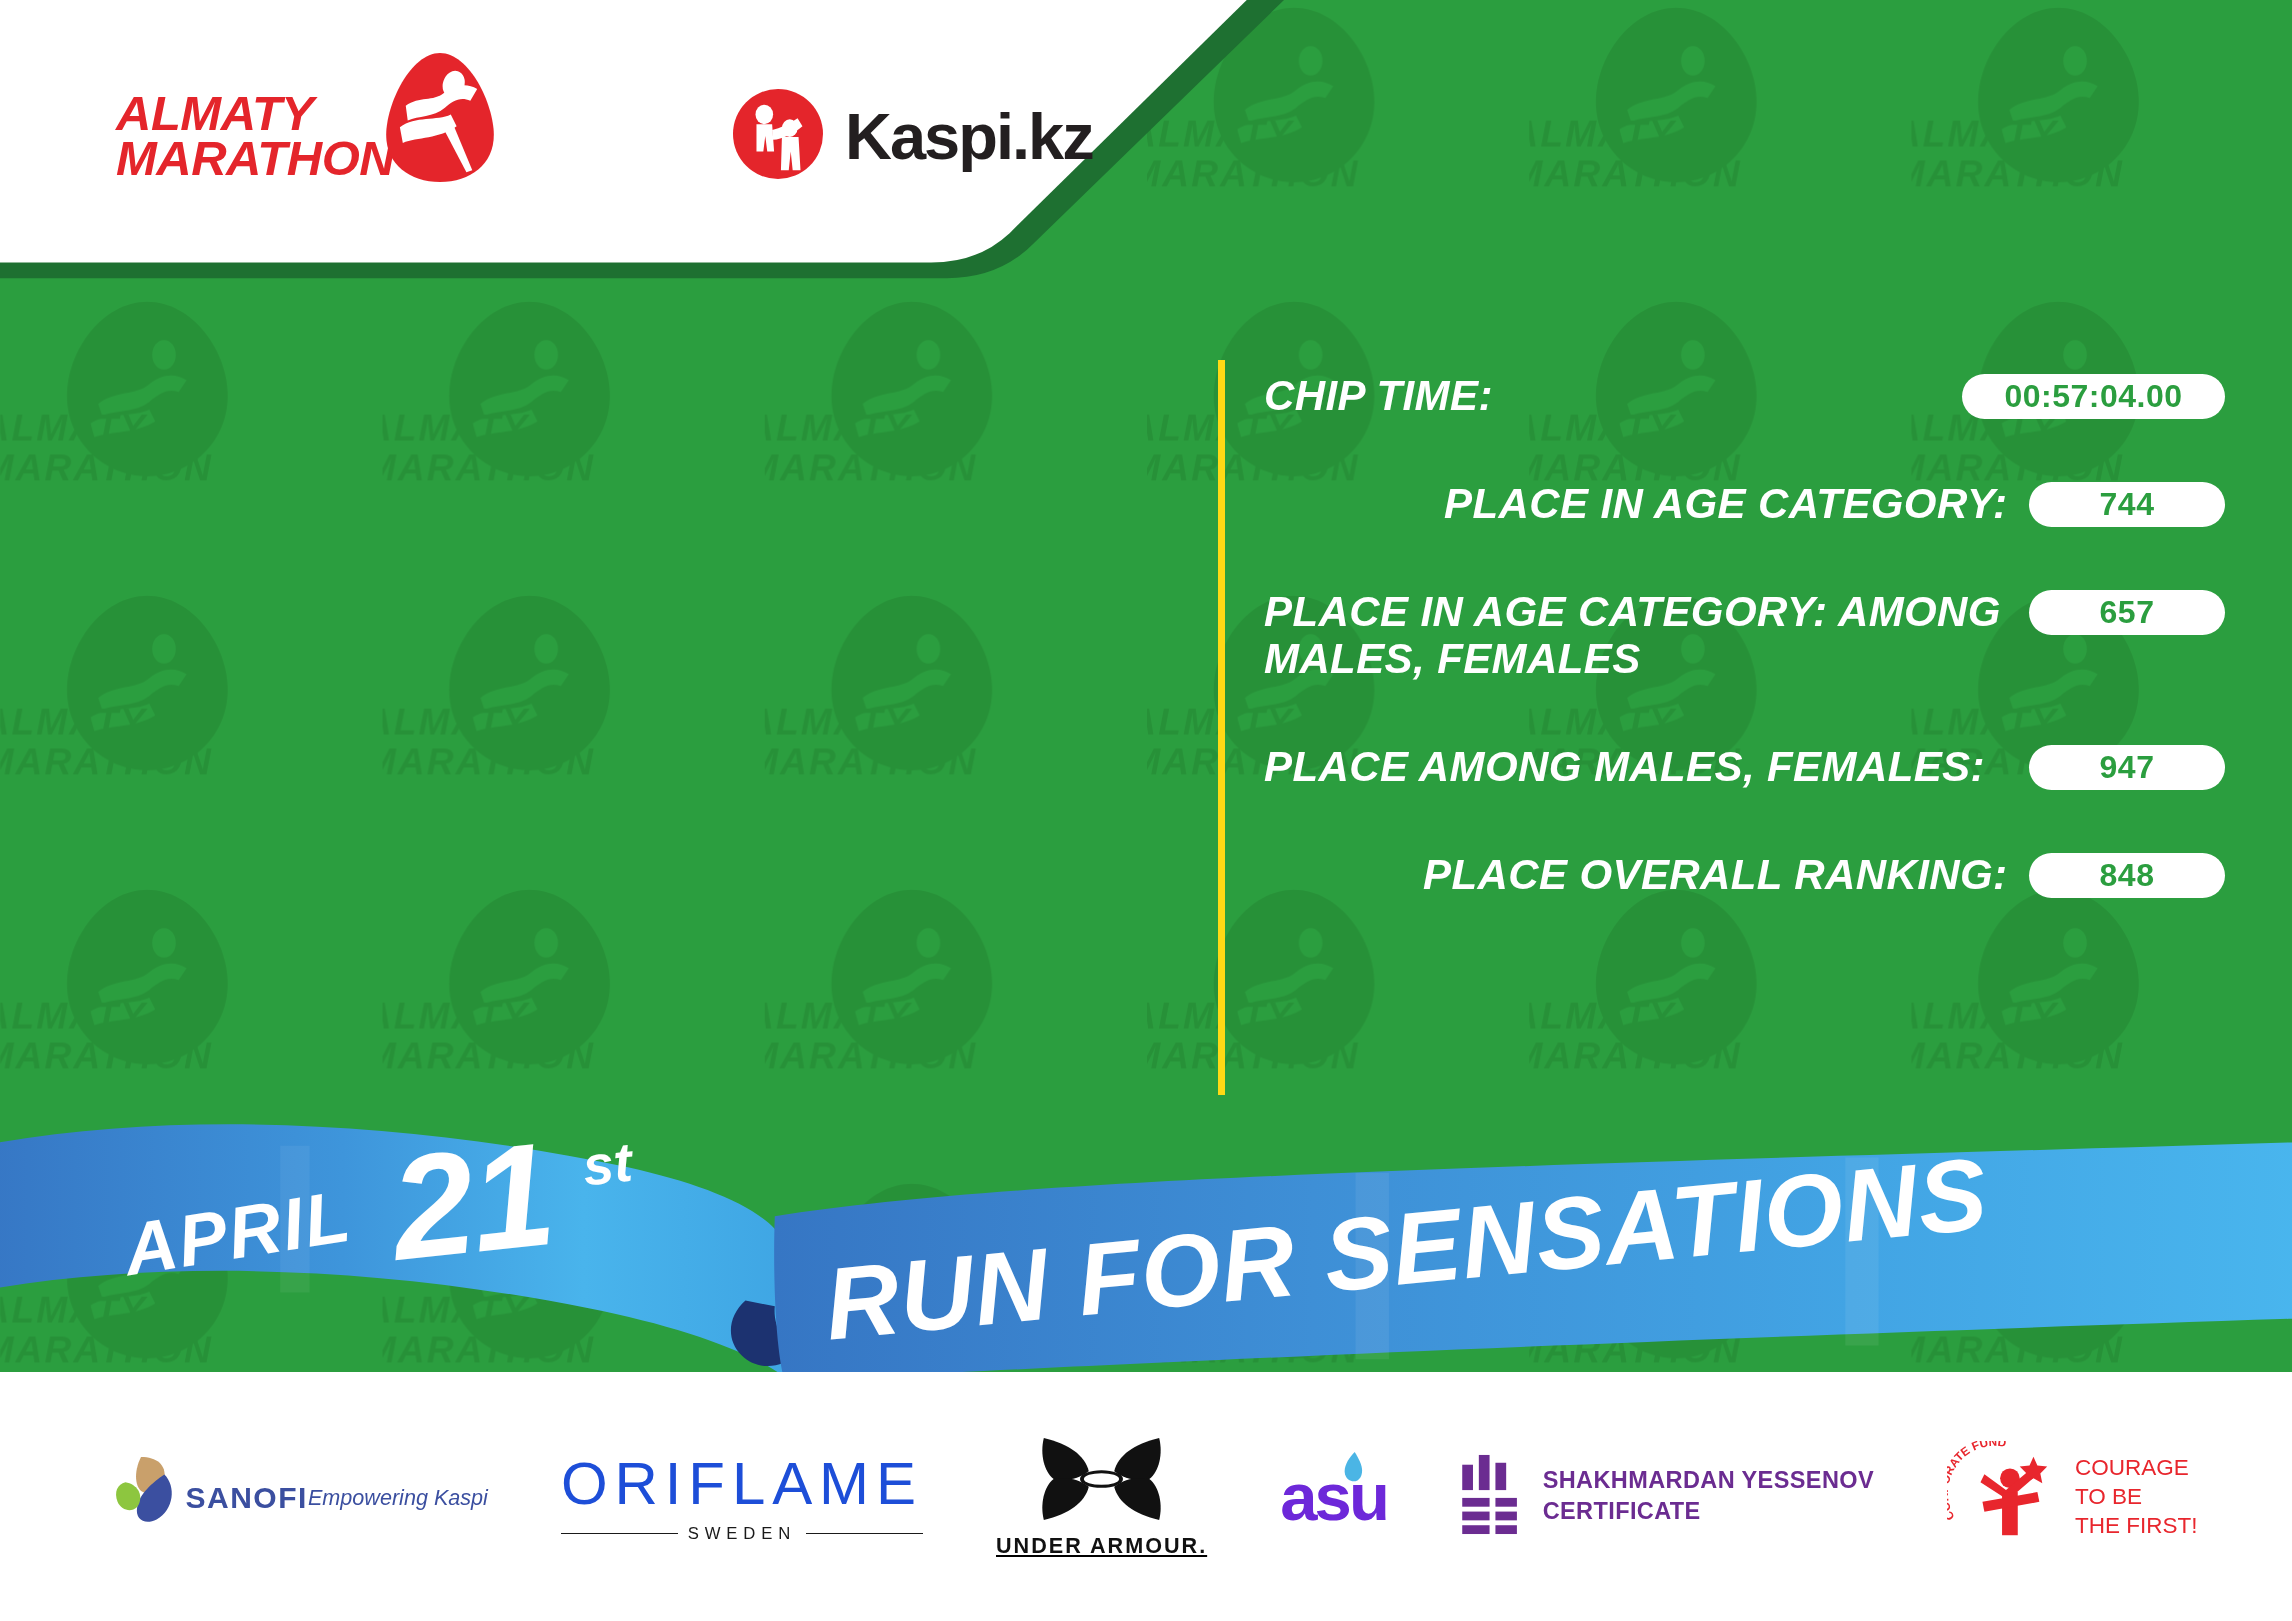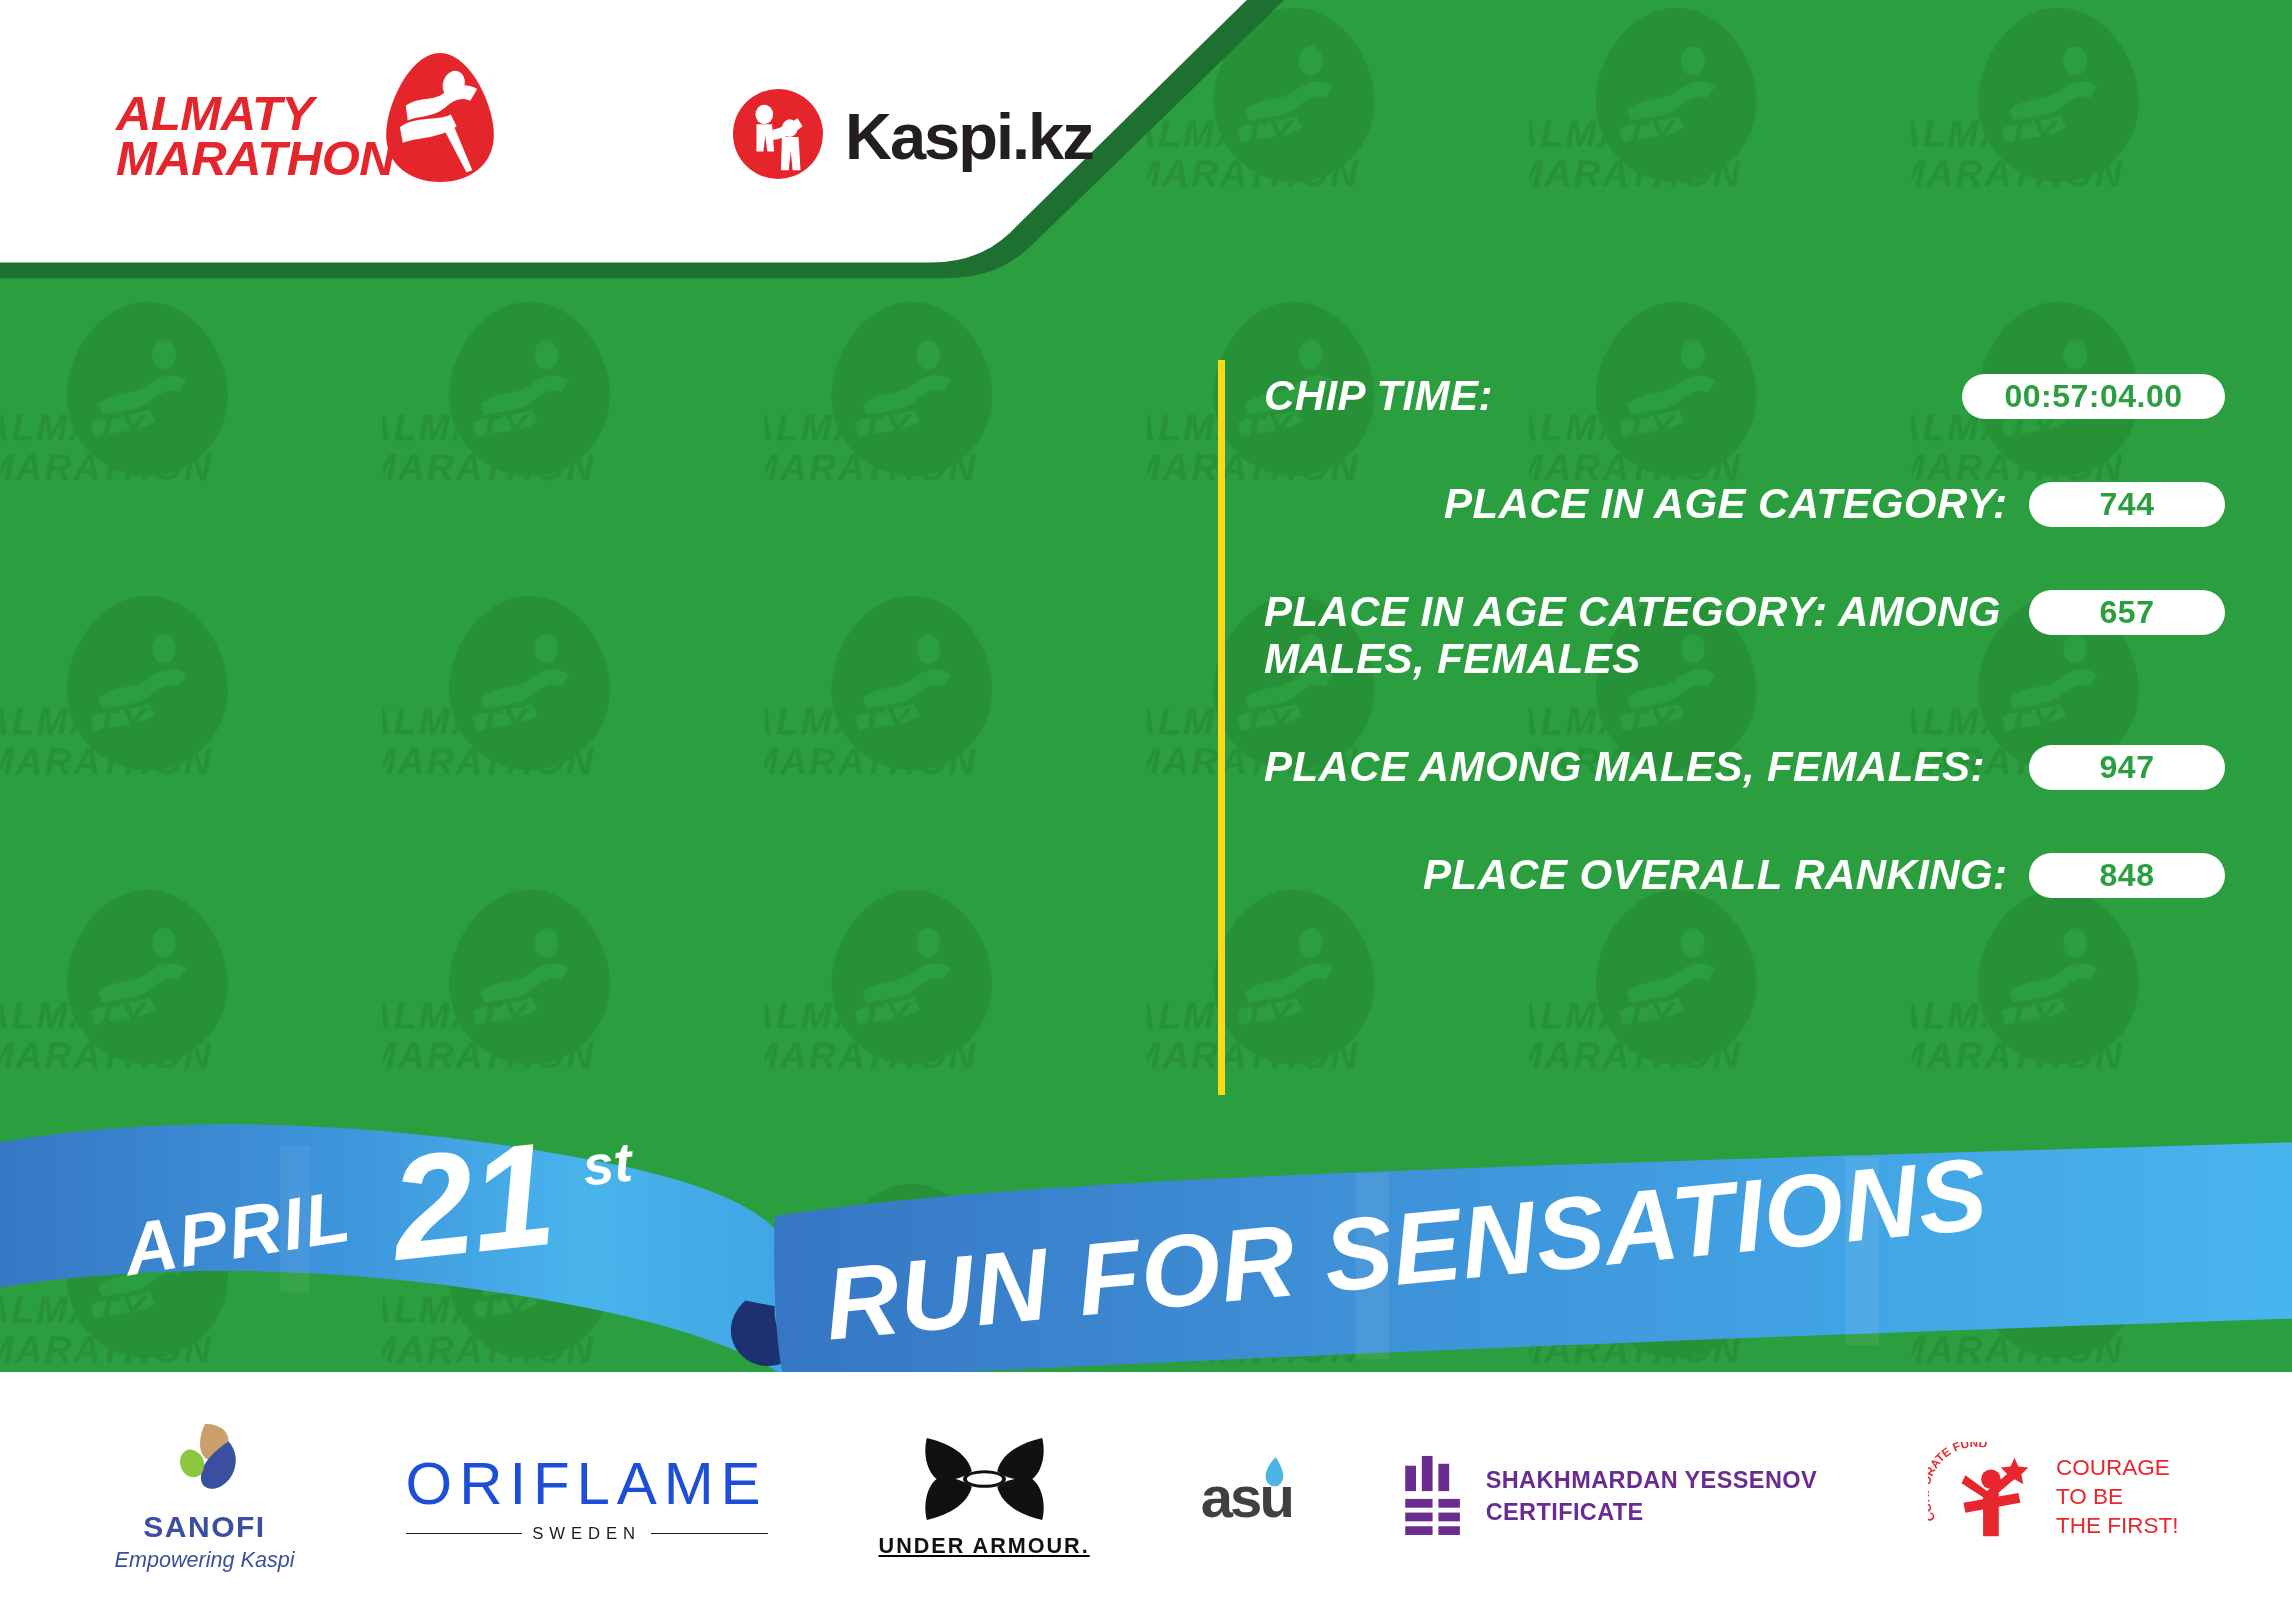--- a/index.html
+++ b/index.html
@@ -233,37 +233,37 @@
   
   .sulpak-pill{
     background:#E31E24;border-radius:39px;
     padding:11.8px 29px;
   }
   .sulpak-pill span{
     color:#fff;font-weight:bold;font-size:46px;letter-spacing:-1px;
   }
 
   
-  .sanofi{display:flex;flex-direction:column;align-items:center;}
+  .sanofi{display:flex;flex-direction:row;align-items:center;}
   .sanofi-name{color:#3B4FA0;font-weight:bold;font-size:30px;letter-spacing:1.5px;margin-top:3.9px;}
   .sanofi-tag{color:#3B4FA0;font-style:italic;font-size:21.6px;margin-top:2.9px;}
 
   
   .oriflame{display:flex;flex-direction:column;align-items:center;}
   .ori-name{color:#1d4ed8;font-size:60px;letter-spacing:6.9px;font-weight:300;}
   .ori-sub{display:flex;align-items:center;margin-top:5.9px;width:100%;}
   .ori-sub .ln{flex:1;height:1px;background:#1A1A1A;}
   .ori-sub .tx{color:#1A1A1A;font-size:16.7px;letter-spacing:5.9px;margin:0 9.8px;}
 
   
   .ua{display:flex;flex-direction:column;align-items:center;text-decoration:underline;}
   .ua-name{color:#111;font-weight:bold;font-size:21.6px;letter-spacing:2px;margin-top:5.9px;}
 
   
-  .asu-word{color:#404040;font-size:58px;font-weight:600;letter-spacing:-2.9px;}
+  .asu-word{color:#6d28d9;font-size:67px;font-weight:600;letter-spacing:-2.9px;}
 
   
   .yess{display:flex;align-items:center;}
   .yess-txt{color:#6B2C91;font-weight:bold;font-size:23.5px;line-height:1.35;margin-left:17.6px;letter-spacing:0.4px;}
 
   
   .courage{display:flex;align-items:center;}
   .courage-txt{color:#E8262D;font-size:22.5px;line-height:1.3;margin-left:11.8px;}
 </style>
 </head>

